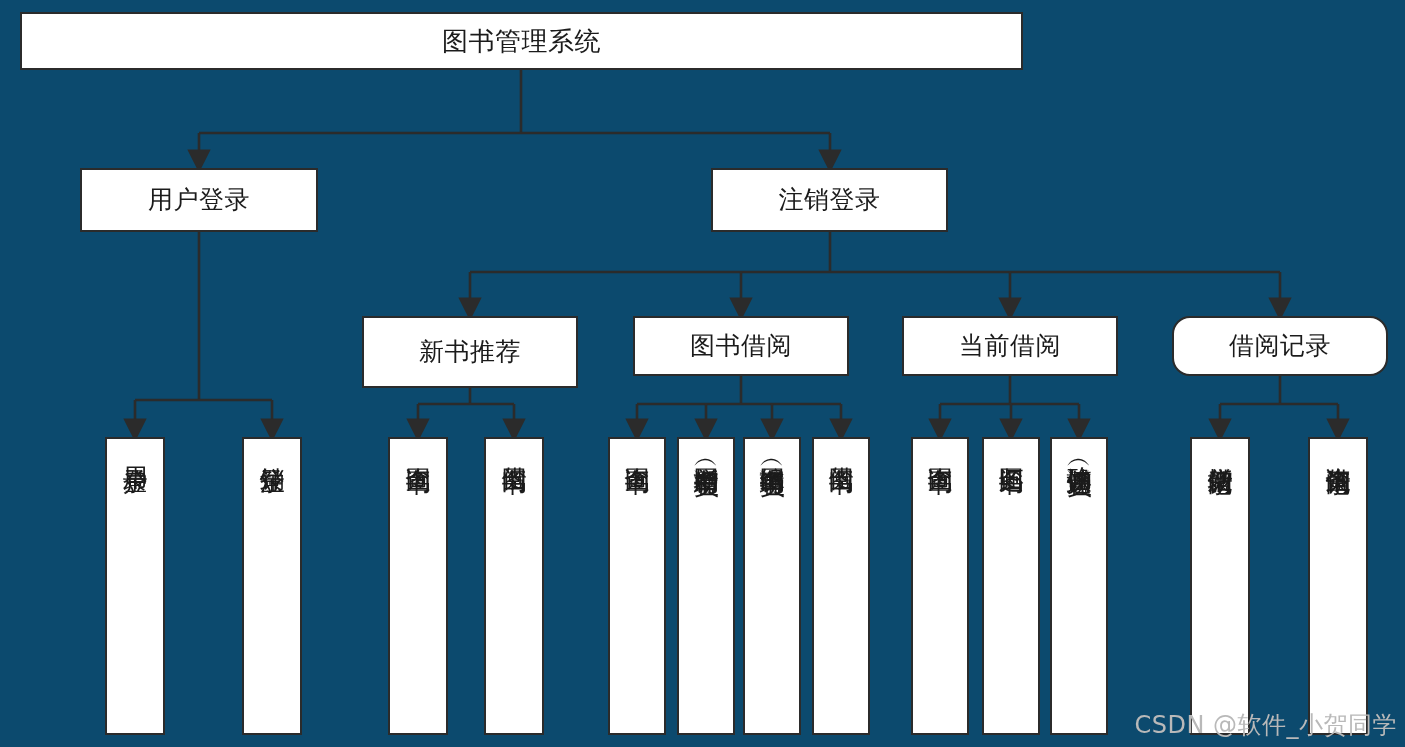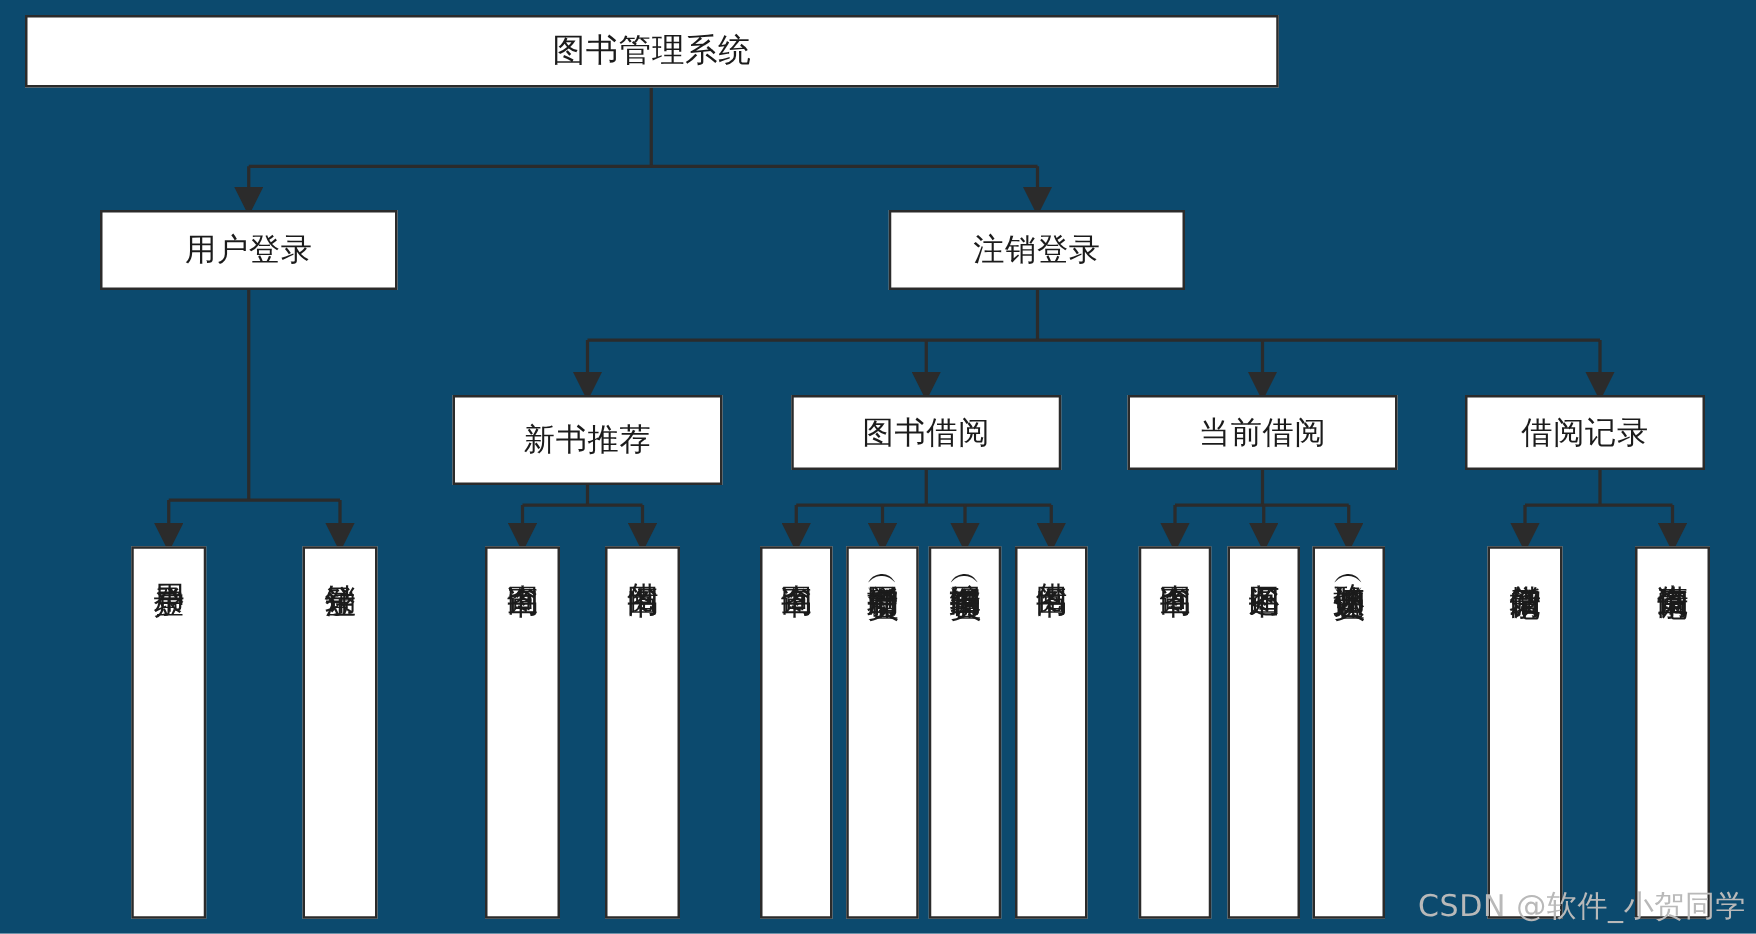--- a/index.html
+++ b/index.html
@@ -138,21 +138,21 @@
 
   <div class="node node-level3" style="left: 362px; top: 316px; width: 216px; height: 72px; border-color: rgb(43, 43, 43); background: rgb(255, 255, 255); color: rgb(27, 27, 27);">
     <span class="node-h">新书推荐</span>
   </div>
   <div class="node node-level3" style="left: 633px; top: 316px; width: 216px; height: 60px; border-color: rgb(43, 43, 43); background: rgb(255, 255, 255); color: rgb(27, 27, 27);">
     <span class="node-h">图书借阅</span>
   </div>
   <div class="node node-level3" style="left: 902px; top: 316px; width: 216px; height: 60px; border-color: rgb(43, 43, 43); background: rgb(255, 255, 255); color: rgb(27, 27, 27);">
     <span class="node-h">当前借阅</span>
   </div>
-  <div class="node node-level3" style="left: 1172px; top: 316px; width: 192px; height: 60px; border-color: rgb(43, 43, 43); background: rgb(255, 255, 255); color: rgb(27, 27, 27);">
+  <div class="node node-level3" style="left: 1172px; top: 316px; width: 216px; height: 60px; border-color: rgb(43, 43, 43); background: rgb(255, 255, 255); color: rgb(27, 27, 27); border-radius: 18px;">
     <span class="node-h">借阅记录</span>
   </div>
 
   <div class="node node-leaf" style="left: 105px; top: 437px; width: 60px; height: 298px; border-color: rgb(43, 43, 43); background: rgb(255, 255, 255); color: rgb(27, 27, 27);">
     <span class="vtext">用户登录</span>
   </div>
   <div class="node node-leaf" style="left: 242px; top: 437px; width: 60px; height: 298px; border-color: rgb(43, 43, 43); background: rgb(255, 255, 255); color: rgb(27, 27, 27);">
     <span class="vtext">注销登录</span>
   </div>
   <div class="node node-leaf" style="left: 388px; top: 437px; width: 60px; height: 298px; border-color: rgb(43, 43, 43); background: rgb(255, 255, 255); color: rgb(27, 27, 27);">

